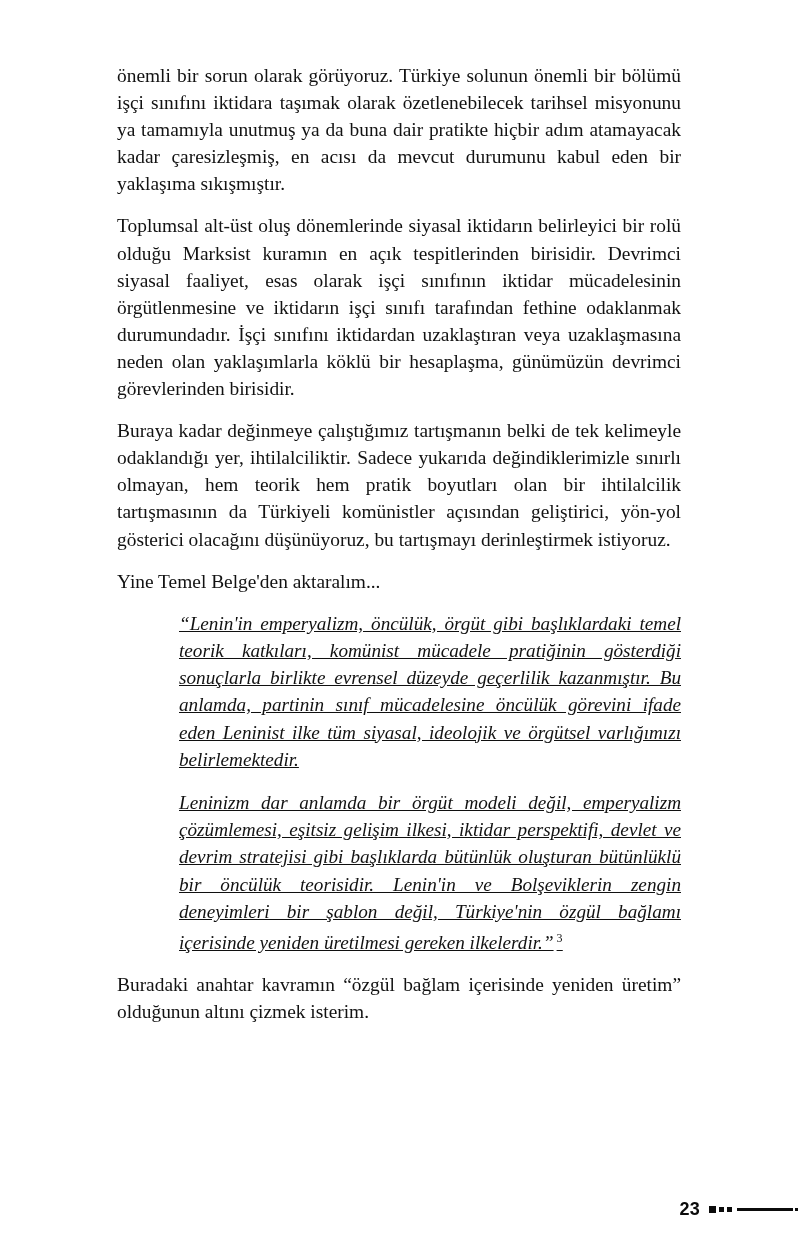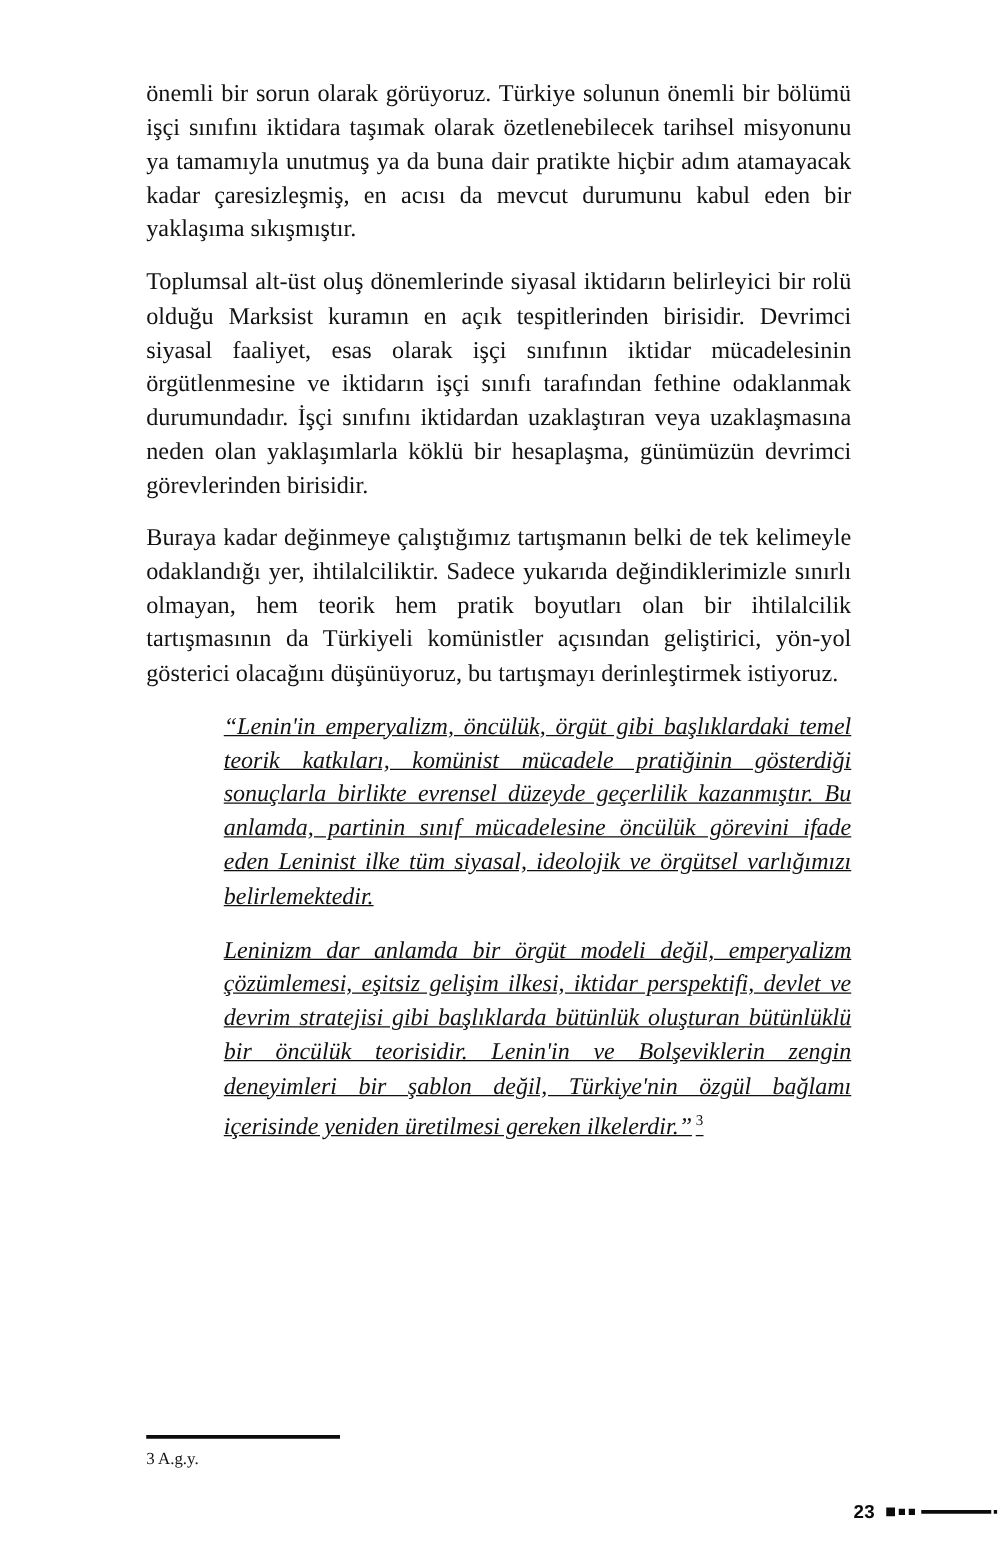--- a/index.html
+++ b/index.html
@@ -83,21 +83,21 @@
     right: 0px;
     top: 1198px;
     height: 22px;
     display: flex;
     align-items: center;
     justify-content: flex-end;
   }
   .folio-num {
     font-family: "Liberation Sans", "DejaVu Sans", sans-serif;
     font-weight: bold;
-    font-size: 15px;
+    font-size: 18px;
     line-height: 19px;
     color: #0b0b0b;
     letter-spacing: 0.3px;
   }
   .folio-deco {
     display: flex;
     align-items: center;
     margin-left: 9px;
   }
   .deco-sq {
@@ -127,33 +127,31 @@
 
   <div class="content">
 
     <p class="body-par">önemli bir sorun olarak görüyoruz. Türkiye solunun önemli bir bölümü işçi sınıfını iktidara taşımak olarak özetlenebilecek tarihsel misyonunu ya tamamıyla unutmuş ya da buna dair pratikte hiçbir adım atamayacak kadar çaresizleşmiş, en acısı da mevcut durumunu kabul eden bir yaklaşıma sıkışmıştır.</p>
 
     <p class="body-par">Toplumsal alt-üst oluş dönemlerinde siyasal iktidarın belirleyici bir rolü olduğu Marksist kuramın en açık tespitlerinden birisidir.  Devrimci siyasal faaliyet, esas olarak işçi sınıfının iktidar mücadelesinin örgütlenmesine ve iktidarın işçi sınıfı tarafından fethine odaklanmak durumundadır. İşçi sınıfını iktidardan uzaklaştıran veya uzaklaşmasına neden olan yaklaşımlarla köklü bir hesaplaşma, günümüzün devrimci görevlerinden birisidir.</p>
 
     <p class="body-par">Buraya kadar değinmeye çalıştığımız tartışmanın belki de tek kelimeyle odaklandığı yer, ihtilalciliktir. Sadece yukarıda değindiklerimizle sınırlı olmayan, hem teorik hem pratik boyutları olan bir ihtilalcilik tartışmasının da Türkiyeli komünistler açısından geliştirici, yön-yol gösterici olacağını düşünüyoruz, bu tartışmayı derinleştirmek istiyoruz.</p>
 
 
+    <p class="body-par">Yine Temel Belge'den aktaralım...</p>
 
     <div class="quote-block">
       <p>“Lenin'in emperyalizm, öncülük, örgüt gibi başlıklardaki temel teorik katkıları, komünist mücadele pratiğinin gösterdiği sonuçlarla birlikte evrensel düzeyde geçerlilik kazanmıştır. Bu anlamda, partinin sınıf mücadelesine öncülük görevini ifade eden Leninist ilke tüm siyasal, ideolojik ve örgütsel varlığımızı belirlemektedir.</p>
       <p><span>Leninizm dar anlamda bir örgüt modeli değil, emperyalizm çözümlemesi, eşitsiz gelişim ilkesi, iktidar perspektifi, devlet ve devrim stratejisi gibi başlıklarda bütünlük oluşturan bütünlüklü bir öncülük teorisidir. Lenin'in ve Bolşeviklerin zengin deneyimleri bir şablon değil, Türkiye'nin özgül bağlamı içerisinde yeniden üretilmesi gereken ilkelerdir.”</span><span class="fn-marker">3</span></p>
     </div>
 
+    <p class="body-par">Buradaki anahtar kavramın “özgül bağlam içerisinde yeniden üretim” olduğunun altını çizmek isterim.</p>
 
   </div>
 
-  <div class="footnote-area">
-    <div class="footnote-rule"></div>
-    <p class="footnote-text">3 A.g.y.</p>
-  </div>
 
   <div class="folio">
     <span class="folio-num">23</span>
     <span class="folio-deco">
       <span class="deco-sq"></span>
       <span class="deco-sq small"></span>
       <span class="deco-sq small"></span>
       <span class="deco-line"></span>
       <span class="deco-tick"></span>
     </span>

